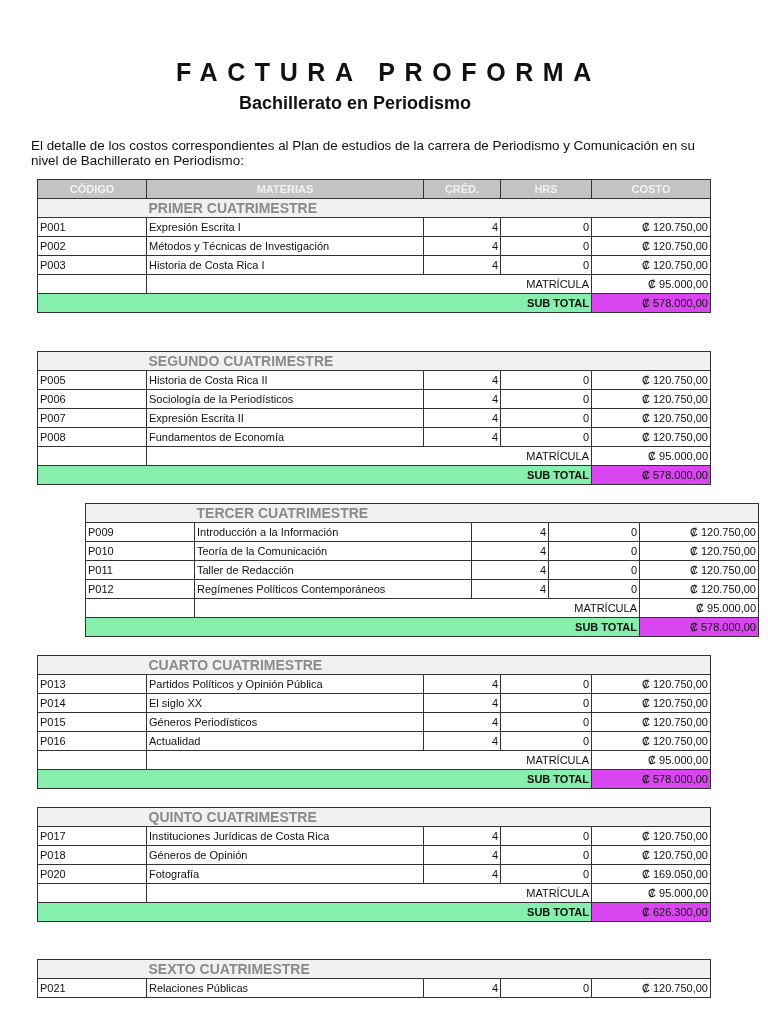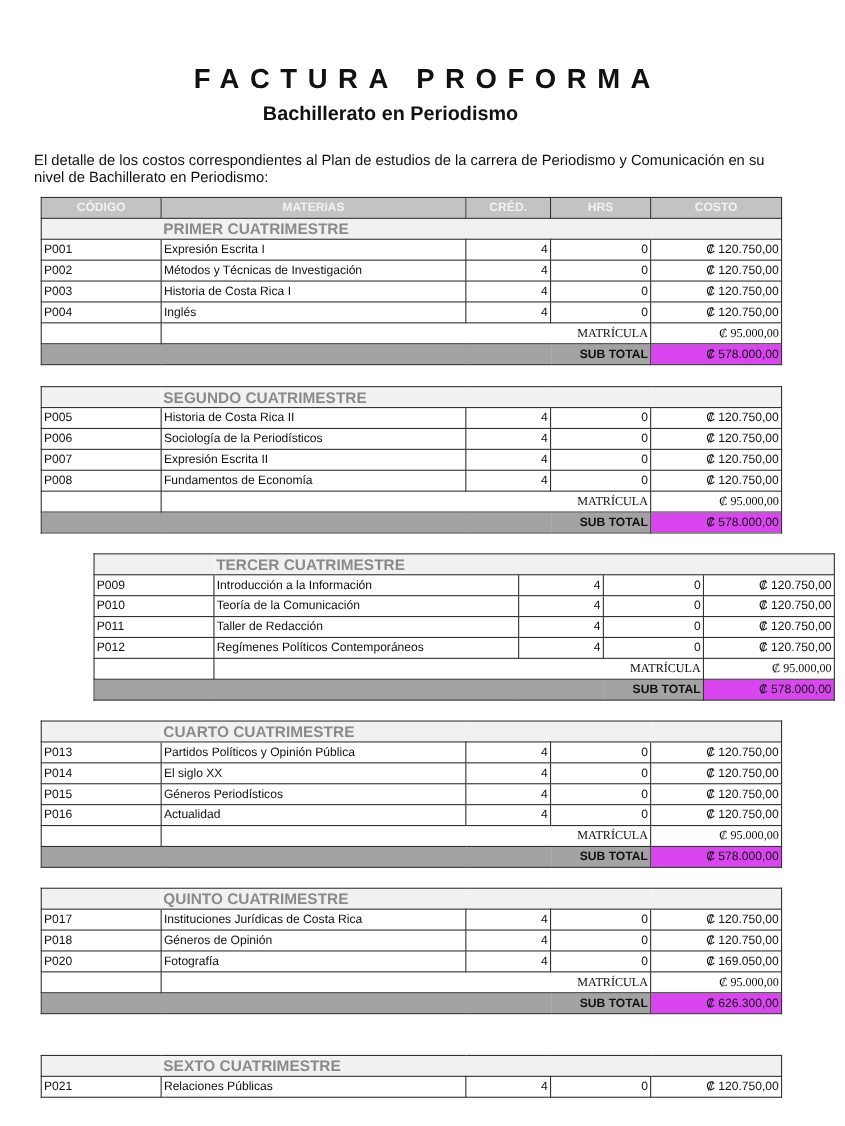--- a/index.html
+++ b/index.html
@@ -15,23 +15,23 @@
   table.sect td, table.sect th { border: 1px solid #333; height: 18px; padding: 0 2px;
                white-space: nowrap; overflow: hidden; }
   col.c1 { width: 109px; } col.c2 { width: 277px; } col.c3 { width: 77px; }
   col.c4 { width: 91px; } col.c5 { width: 119px; }
   th.hdr { background: #c3c3c3; color: #f2f2f2; font-weight: bold; font-size: 11px; text-align: center; }
   tr.secrow td { background: #f1f1f1; border-left: none; border-right: none; }
   tr.secrow td.first { border-left: 1px solid #333; }
   tr.secrow td.last { border-right: 1px solid #333; }
   .sectitle { color: #8a8a8a; font-weight: bold; font-size: 14px; }
   .num { text-align: right; }
-  tr.matr td.lbl, tr.matr td.val { text-align: right; font-family: Liberation Serif, serif; }
+  tr.matr td.lbl, tr.matr td.val { text-align: right; }
   tr.matr td.span { border-right: none; }
-  tr.sub td { background: #a3a3a3; }
+  tr.sub td { background: #86efac; }
   tr.sub td.span { border-right: none; }
   tr.sub td.lbl { text-align: right; font-weight: bold; }
   tr.sub td.val { text-align: right; font-weight: normal; background: #d946ef; }
   tr.matr td.lbl { border-left: none; }
   tr.sub td.lbl { border-left: none; }
 </style>
 </head>
 <body>
 
 <div class="title">FACTURA PROFORMA</div>
@@ -74,27 +74,20 @@
         <td class="num">0</td>
         <td class="num">₡ 120.750,00</td>
         </tr>
         <tr>
         <td>P003</td>
         <td>Historia de Costa Rica I</td>
         <td class="num">4</td>
         <td class="num">0</td>
         <td class="num">₡ 120.750,00</td>
         </tr>
-        <tr>
-        <td>P004</td>
-        <td>Inglés</td>
-        <td class="num">4</td>
-        <td class="num">0</td>
-        <td class="num">₡ 120.750,00</td>
-        </tr>
         <tr class="matr">
         <td></td>
           <td colspan="2" class="span"></td>
         <td class="lbl">MATRÍCULA</td>
         <td class="val">₡ 95.000,00</td>
         </tr>
         <tr class="sub">
         <td colspan="3" class="span" style="border-right:none"></td>
         <td class="lbl">SUB TOTAL</td>
         <td class="val">₡ 578.000,00</td>

